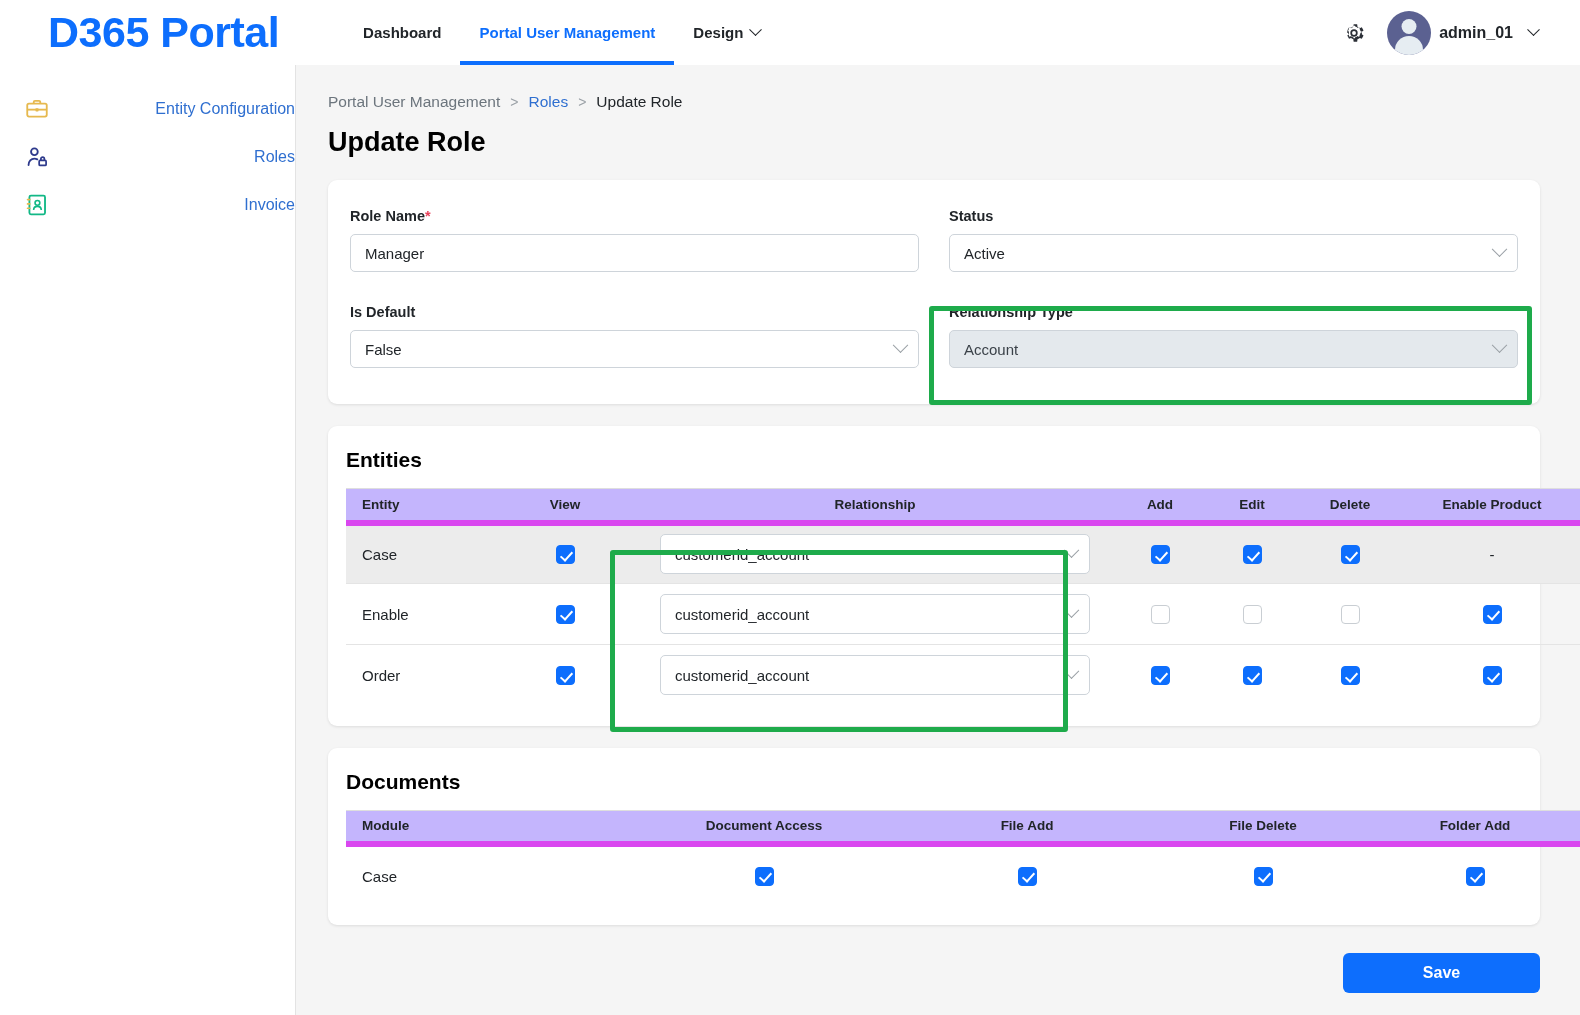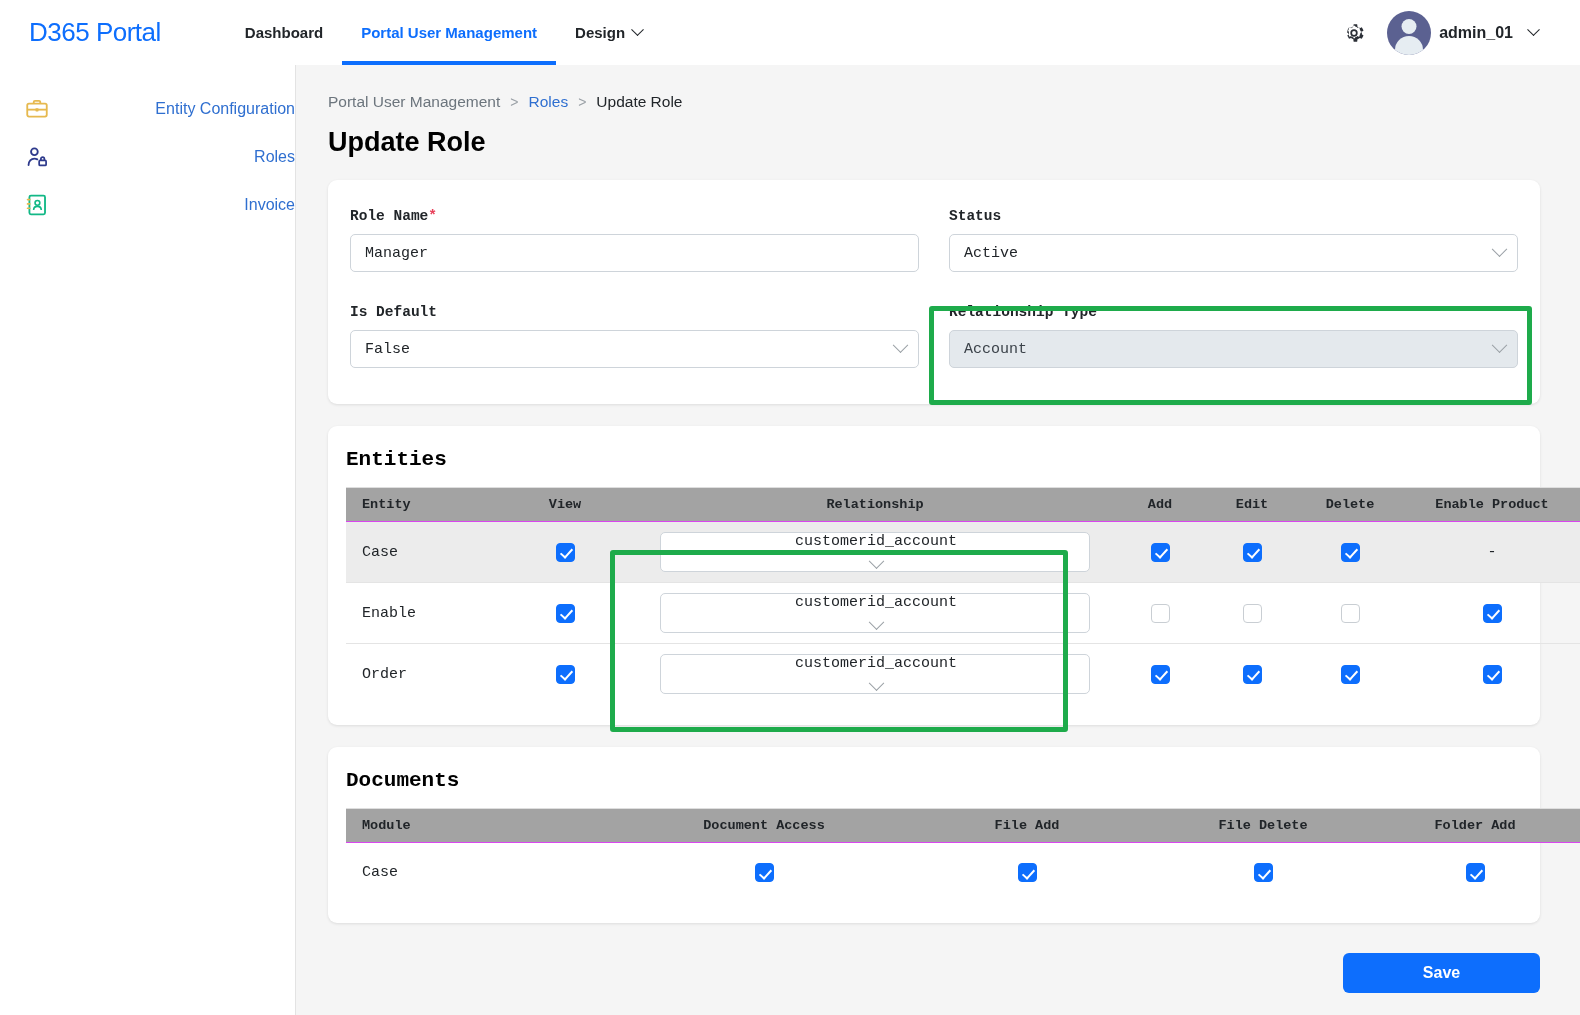--- a/index.html
+++ b/index.html
@@ -12,22 +12,22 @@
     overflow: hidden;
   }
 
   
   .topbar {
     position: absolute; left: 0; top: 0; width: 1580px; height: 65px;
     background: #ffffff;
     display: flex; align-items: center;
   }
   .brand {
-    margin-left: 29px;
-    font-size: 26px; font-weight: normal; color: #0d6efd;
+    margin-left: 48px;
+    font-size: 43px; font-weight: bold; color: #0d6efd;
     letter-spacing: -0.5px;
     white-space: nowrap;
   }
   .navtabs { display: flex; align-items: center; margin-left: 65px; height: 65px; }
   .navtab {
     position: relative;
     height: 65px; display: flex; align-items: center;
     padding: 0 19px;
     font-size: 15px; font-weight: bold; color: #212529;
     cursor: pointer; white-space: nowrap;
@@ -90,21 +90,20 @@
   .bc-link { color: #2f6fd0; cursor: pointer; }
   .bc-current { color: #212529; }
   .pagetitle {
     margin: 16px 0 0 32px; font-size: 27px; font-weight: bold; color: #000000;
   }
 
   .card {
     margin: 22px 40px 15px 32px;
     background: #ffffff; border-radius: 9px;
     box-shadow: 0 1px 3px rgba(0,0,0,0.10);
-    font-family: Liberation Mono, monospace;
   }
 
   
   .formcard { padding: 28px 22px 30px 22px; }
   .formgrid { display: flex; gap: 30px; }
   .col { flex: 1 1 0; min-width: 0; }
   .field { margin-bottom: 6px; }
   .flabel {
     font-size: 14.5px; font-weight: bold; color: #212529; margin-bottom: 10px;
     display: block;
@@ -139,38 +138,38 @@
     border: 5px solid #1eab4b; border-radius: 3px; pointer-events: none; z-index: 5;
   }
 
   
   .sectioncard { padding: 22px 18px 20px 18px; }
   .sectiontitle {
     font-size: 21px; font-weight: bold; color: #000; margin: 0 0 16px 0;
   }
   table { width: 100%; border-collapse: collapse; table-layout: fixed; }
   thead th {
-    background: #a3a3a3; font-size: 13.5px; font-weight: bold; color: #212529;
+    background: #c4b5fd; font-size: 13.5px; font-weight: bold; color: #212529;
     height: 34px; text-align: center; padding: 0 6px;
-    border-top: 1px solid #dedede; border-bottom: 1px solid #d946ef;
+    border-top: 1px solid #dedede; border-bottom: 6px solid #d946ef;
   }
   thead th.left { text-align: left; padding-left: 16px; }
   tbody td {
     height: 61px; text-align: center; font-size: 15px; color: #212529;
     border-bottom: 1px solid #e4e4e4; padding: 0 24px; vertical-align: middle;
   }
   tbody td.left { text-align: left; padding-left: 16px; }
   tbody tr.shaded td { background: #ececec; }
   tbody tr:last-child td { border-bottom: none; }
 
   .cellselect {
     height: 40px; border: 1px solid #ced4da; border-radius: 5px;
     background: #ffffff; display: flex; align-items: center;
     padding: 0 12px 0 14px; font-size: 15px; color: #212529; cursor: pointer;
-    margin: 0 auto; max-width: 440px; flex-direction: column;
+    margin: 0 auto; max-width: 440px;
   }
   .cellselect .val { flex: 1 1 auto; text-align: left; }
 
   
   .cb {
     display: inline-block; width: 19px; height: 19px; border-radius: 4px;
     vertical-align: middle; position: relative; cursor: pointer;
   }
   .cb.on { background: #0d6efd; border: 1px solid #0d6efd; }
   .cb.off { background: #ffffff; border: 1px solid #c9ced3; }

